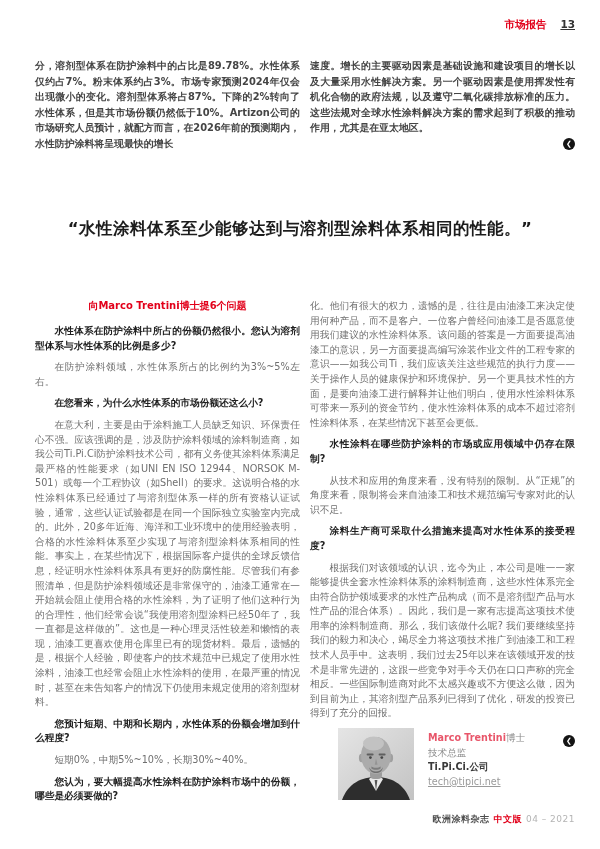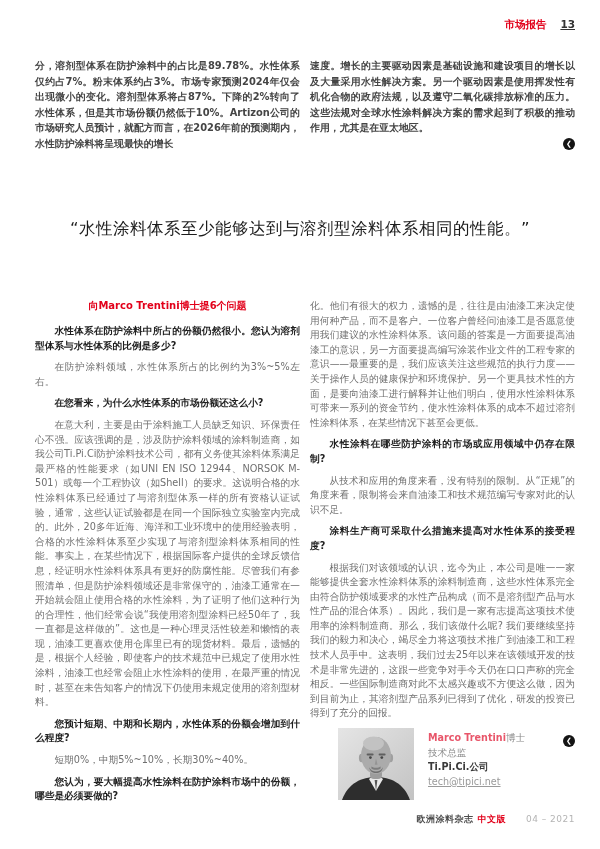--- a/index.html
+++ b/index.html
@@ -20,21 +20,21 @@
   }
   .end-marker{
     display:inline-flex;align-items:center;justify-content:center;
     width:12px;height:12px;border-radius:50%;background:#141414;color:#fff;
     font-size:7px;line-height:12px;
   }
   .intro .end-row{position:absolute;right:0;bottom:2px;}
   
   .pull-quote{
     position:absolute;top:218px;left:0;width:600px;margin:0;text-align:center;
-    font-size:16.5px;font-weight:normal;color:#1c1c1c;letter-spacing:.5px;
+    font-size:16.5px;font-weight:bold;color:#1c1c1c;letter-spacing:.5px;
   }
   
   .interview{position:absolute;top:299px;left:35px;width:540px;height:506px;overflow:hidden;display:flex;gap:10px;}
   .iv-col{width:265px;}
   .iv-heading{
     margin:0 0 11px 0;text-align:center;font-size:10px;font-weight:bold;color:#e2001a;
   }
   .interview p{
     margin:0 0 7px 0;font-size:9.7px;line-height:14.6px;
     text-align:justify;text-justify:inter-ideograph;
@@ -49,21 +49,21 @@
   .bio-text{font-size:9.6px;line-height:14.5px;padding-top:3px;}
   .bio-name-en{color:#e8566a;font-weight:bold;}
   .bio-name-suffix{color:#8a8a8a;}
   .bio-title{color:#8a8a8a;}
   .bio-company{color:#3a3a3a;font-weight:bold;}
   .bio-email{color:#9a9a9a;text-decoration:underline;cursor:pointer;}
   
   .page-footer{position:absolute;top:813px;right:25px;font-size:9px;letter-spacing:.5px;}
   .footer-journal{color:#4d4d4d;font-weight:bold;}
   .footer-edition{color:#e2001a;font-weight:bold;margin-left:4px;text-align:center;}
-  .footer-issue{color:#b4b4b4;margin-left:20px;}
+  .footer-issue{color:#b4b4b4;margin-left:4px;}
 </style>
 </head>
 <body>
 
 <div class="page">
 
   <div class="page-header">
     <span class="section-label">市场报告</span><span class="page-number">13</span>
   </div>
 
@@ -85,21 +85,21 @@
       <p class="q">水性体系在防护涂料中所占的份额仍然很小。您认为溶剂型体系与水性体系的比例是多少?</p>
       <p class="a">在防护涂料领域，水性体系所占的比例约为3%~5%左右。</p>
       <p class="q">在您看来，为什么水性体系的市场份额还这么小?</p>
       <p class="a">在意大利，主要是由于涂料施工人员缺乏知识、环保责任心不强。应该强调的是，涉及防护涂料领域的涂料制造商，如我公司Ti.Pi.Ci防护涂料技术公司，都有义务使其涂料体系满足最严格的性能要求（如UNI EN ISO 12944、NORSOK M-501）或每一个工程协议（如Shell）的要求。这说明合格的水性涂料体系已经通过了与溶剂型体系一样的所有资格认证试验，通常，这些认证试验都是在同一个国际独立实验室内完成的。此外，20多年近海、海洋和工业环境中的使用经验表明，合格的水性涂料体系至少实现了与溶剂型涂料体系相同的性能。事实上，在某些情况下，根据国际客户提供的全球反馈信息，经证明水性涂料体系具有更好的防腐性能。尽管我们有参照清单，但是防护涂料领域还是非常保守的，油漆工通常在一开始就会阻止使用合格的水性涂料，为了证明了他们这种行为的合理性，他们经常会说“我使用溶剂型涂料已经50年了，我一直都是这样做的”。这也是一种心理灵活性较差和懒惰的表现，油漆工更喜欢使用仓库里已有的现货材料。最后，遗憾的是，根据个人经验，即使客户的技术规范中已规定了使用水性涂料，油漆工也经常会阻止水性涂料的使用，在最严重的情况时，甚至在未告知客户的情况下仍使用未规定使用的溶剂型材料。</p>
       <p class="q">您预计短期、中期和长期内，水性体系的份额会增加到什么程度?</p>
       <p class="a">短期0%，中期5%~10%，长期30%~40%。</p>
       <p class="q">您认为，要大幅提高水性涂料在防护涂料市场中的份额，哪些是必须要做的?</p>
 
     </div>
     <div class="iv-col">
-      <p class="a cont">化。他们有很大的权力，遗憾的是，往往是由油漆工来决定使用何种产品，而不是客户。一位客户曾经问油漆工是否愿意使用我们建议的水性涂料体系。该问题的答案是一方面要提高油漆工的意识，另一方面要提高编写涂装作业文件的工程专家的意识——最重要的是，我们应该关注这些规范的执行力度——关于操作人员的健康保护和环境保护。另一个更具技术性的方面，是要向油漆工进行解释并让他们明白，使用水性涂料体系可带来一系列的资金节约，使水性涂料体系的成本不超过溶剂性涂料体系，在某些情况下甚至会更低。</p>
+      <p class="a cont">化。他们有很大的权力，遗憾的是，往往是由油漆工来决定使用何种产品，而不是客户。一位客户曾经问油漆工是否愿意使用我们建议的水性涂料体系。该问题的答案是一方面要提高油漆工的意识，另一方面要提高编写涂装作业文件的工程专家的意识——如我公司Ti，我们应该关注这些规范的执行力度——关于操作人员的健康保护和环境保护。另一个更具技术性的方面，是要向油漆工进行解释并让他们明白，使用水性涂料体系可带来一系列的资金节约，使水性涂料体系的成本不超过溶剂性涂料体系，在某些情况下甚至会更低。</p>
       <p class="q">水性涂料在哪些防护涂料的市场或应用领域中仍存在限制?</p>
       <p class="a">从技术和应用的角度来看，没有特别的限制。从“正规”的角度来看，限制将会来自油漆工和技术规范编写专家对此的认识不足。</p>
       <p class="q">涂料生产商可采取什么措施来提高对水性体系的接受程度?</p>
       <p class="a">根据我们对该领域的认识，迄今为止，本公司是唯一一家能够提供全套水性涂料体系的涂料制造商，这些水性体系完全由符合防护领域要求的水性产品构成（而不是溶剂型产品与水性产品的混合体系）。因此，我们是一家有志提高这项技术使用率的涂料制造商。那么，我们该做什么呢? 我们要继续坚持我们的毅力和决心，竭尽全力将这项技术推广到油漆工和工程技术人员手中。这表明，我们过去25年以来在该领域开发的技术是非常先进的，这跟一些竞争对手今天仍在口口声称的完全相反。一些国际制造商对此不太感兴趣或不方便这么做，因为到目前为止，其溶剂型产品系列已得到了优化，研发的投资已得到了充分的回报。</p>
       <div class="iv-end-row"><span class="end-marker">❮</span></div>
     </div>
   </div>
 
   <div class="bio">
     <svg class="bio-photo" viewBox="0 0 76 72" aria-hidden="true">

